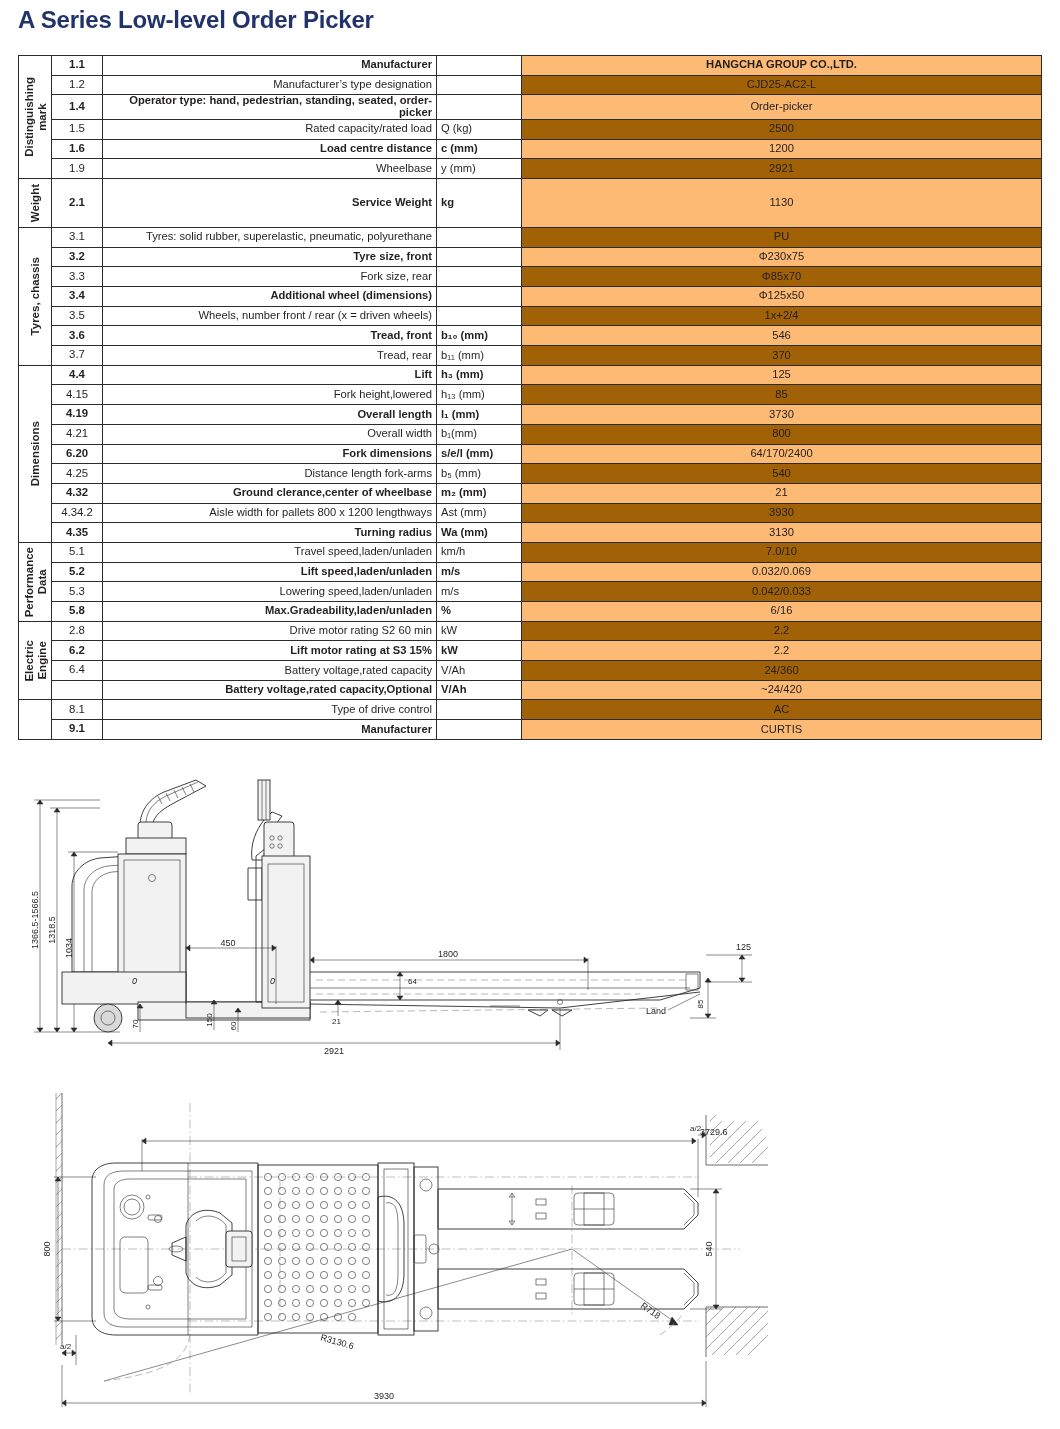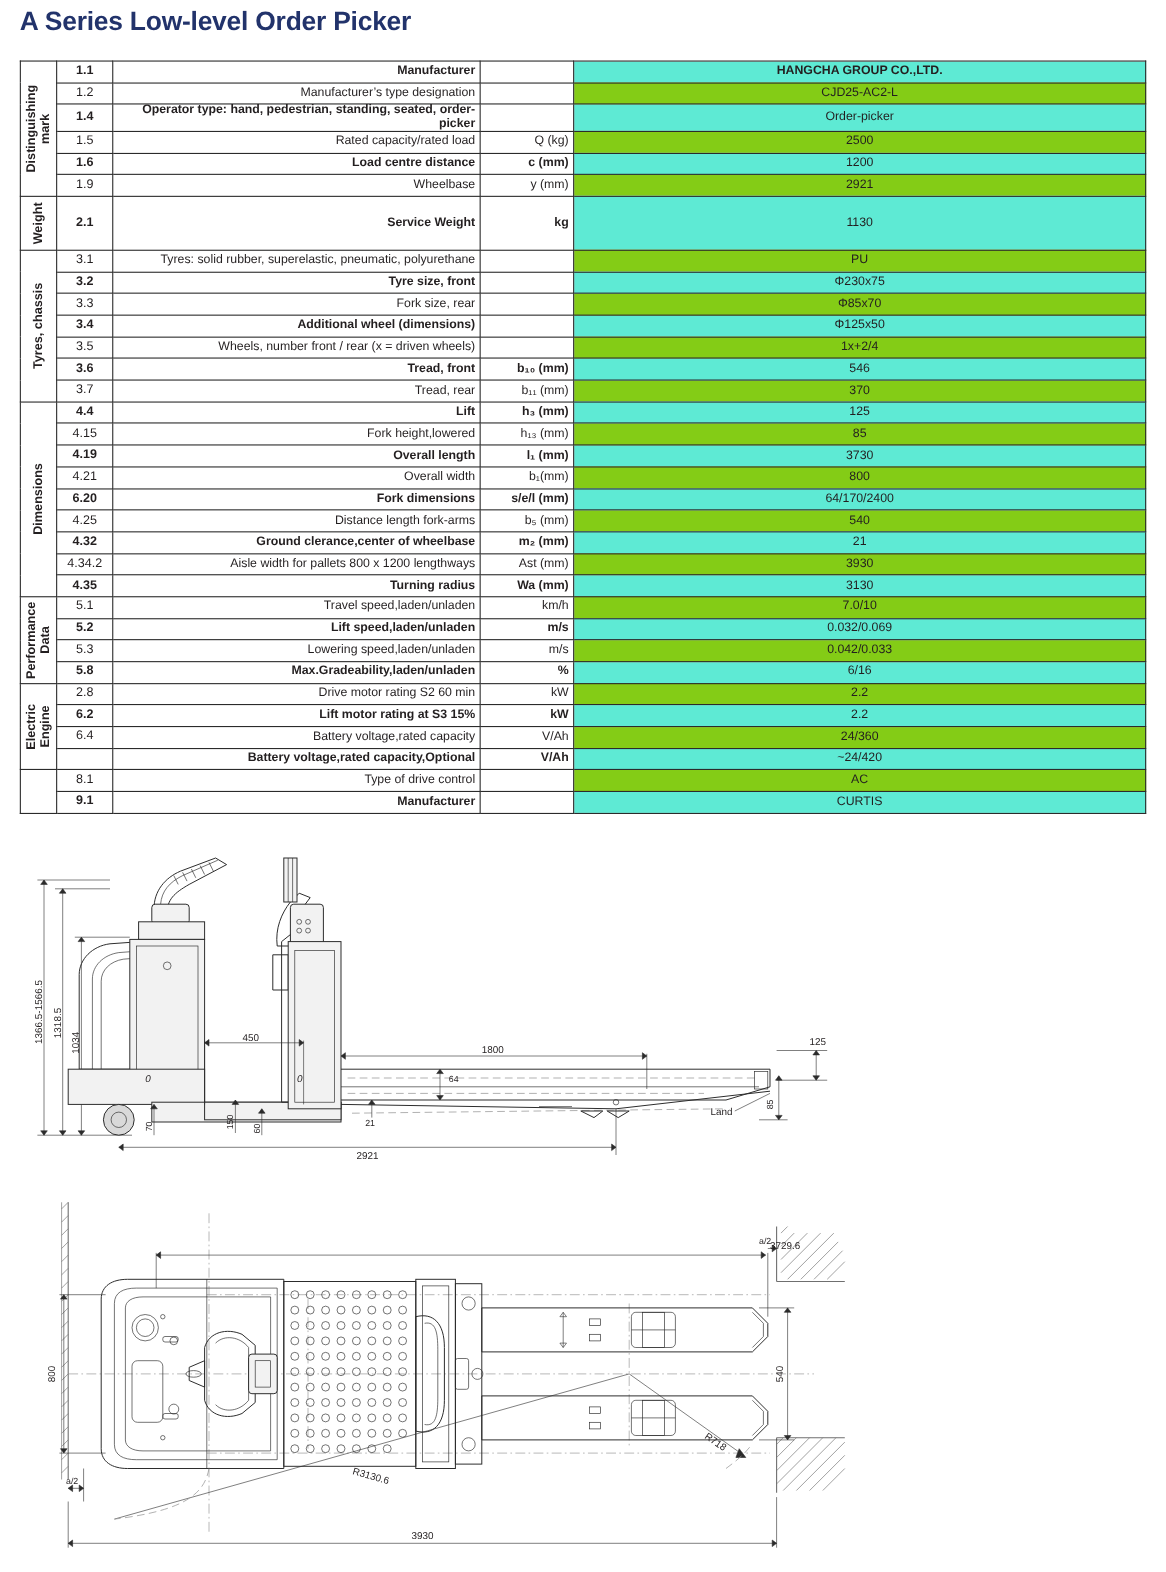--- a/index.html
+++ b/index.html
@@ -51,25 +51,25 @@
     display:block;
     writing-mode:vertical-rl;
     transform:rotate(180deg);
     white-space:pre-line;
     text-align:center;
     line-height:1.12;
     margin:0 auto;
   }
   td.num{width:42px;text-align:center;font-size:11.4px;}
   td.desc{width:325px;text-align:right;padding-left:6px;}
-  td.unit{width:76px;text-align:right;}
+  td.unit{width:76px;text-align:left;}
   td.val{text-align:center;}
   tr.shade td.unit,tr.shade td.num,tr.shade td.desc{background:#ffffff;font-weight:bold;}
-  tr.shade td.val{background:#5eead4;}
-  tr.plain td.val{background:#84cc16;}
+  tr.shade td.val{background:#fdba74;}
+  tr.plain td.val{background:#a16207;}
   td.val.bold{font-weight:bold;}
   
   .dwg{position:absolute;left:0;}
   #side-view{top:760px;width:1060px;height:320px;}
   #top-view{top:1085px;width:1060px;height:344px;}
   svg{display:block;}
   .ln{fill:none;stroke:#2b2b2b;stroke-width:0.9;}
   .lnt{fill:none;stroke:#2b2b2b;stroke-width:0.6;}
   .dim{fill:none;stroke:#2b2b2b;stroke-width:0.55;}
   .ctr{fill:none;stroke:#8a8a8a;stroke-width:0.55;stroke-dasharray:9 3 1.5 3;}

